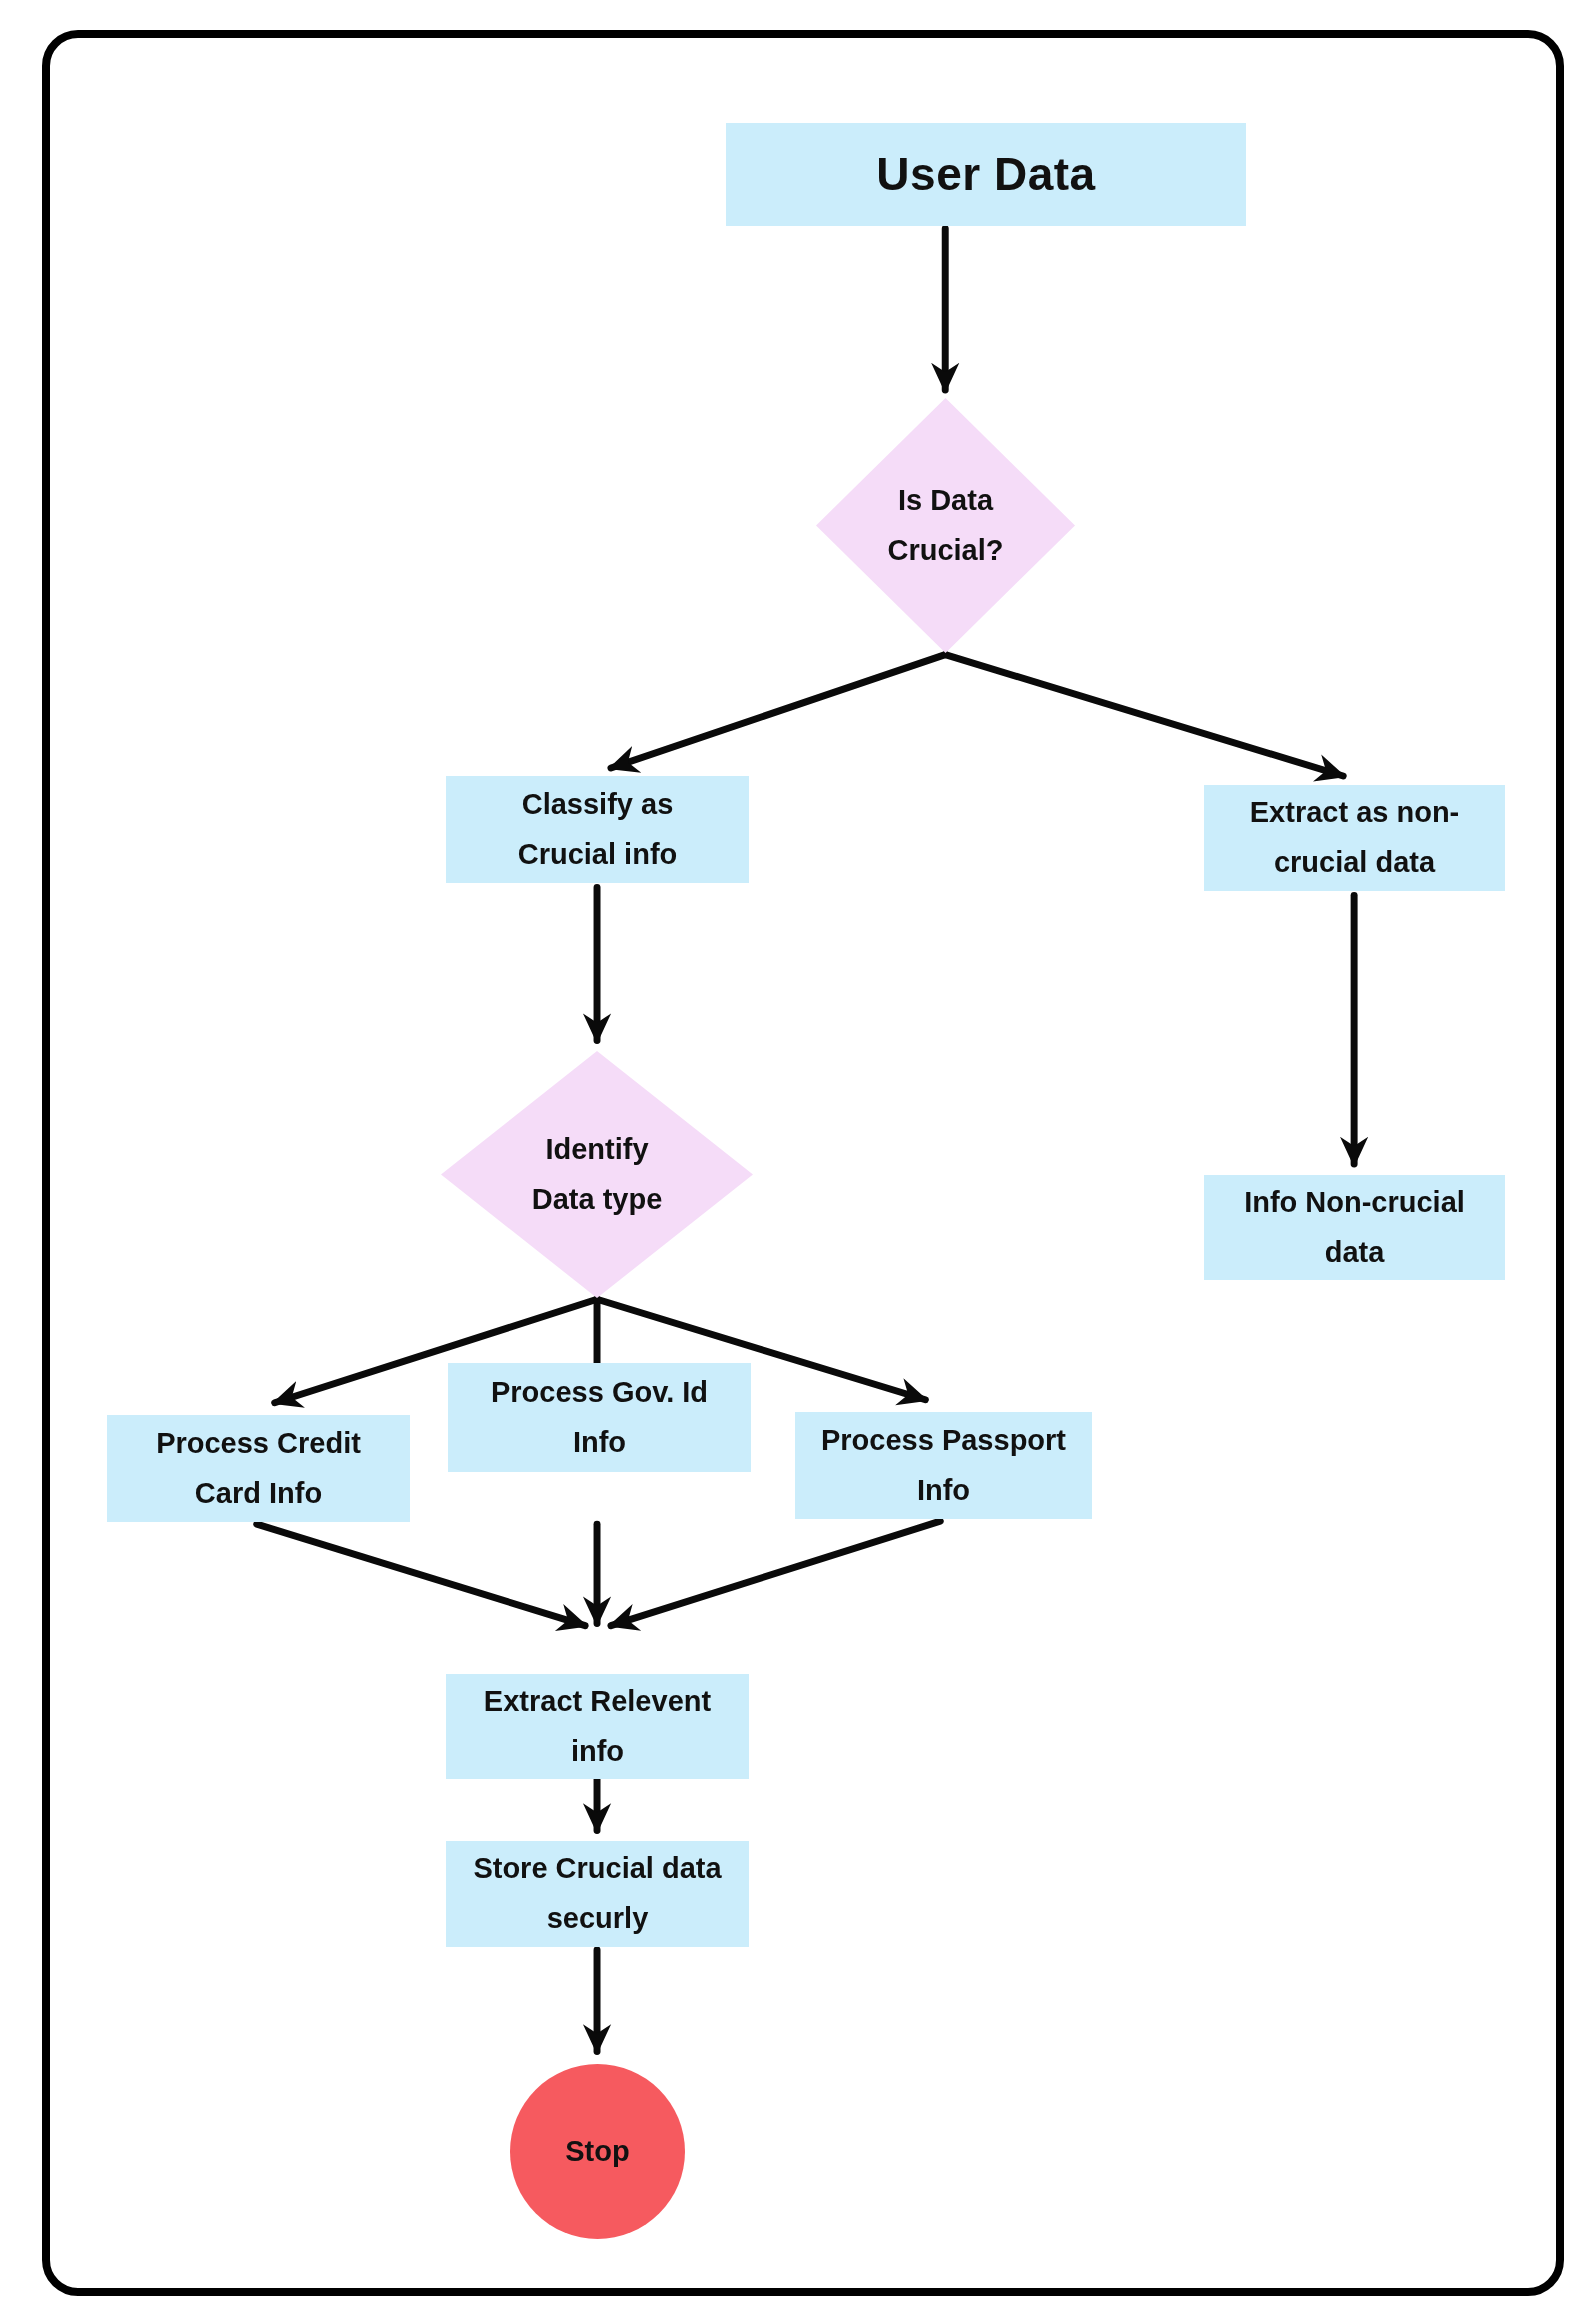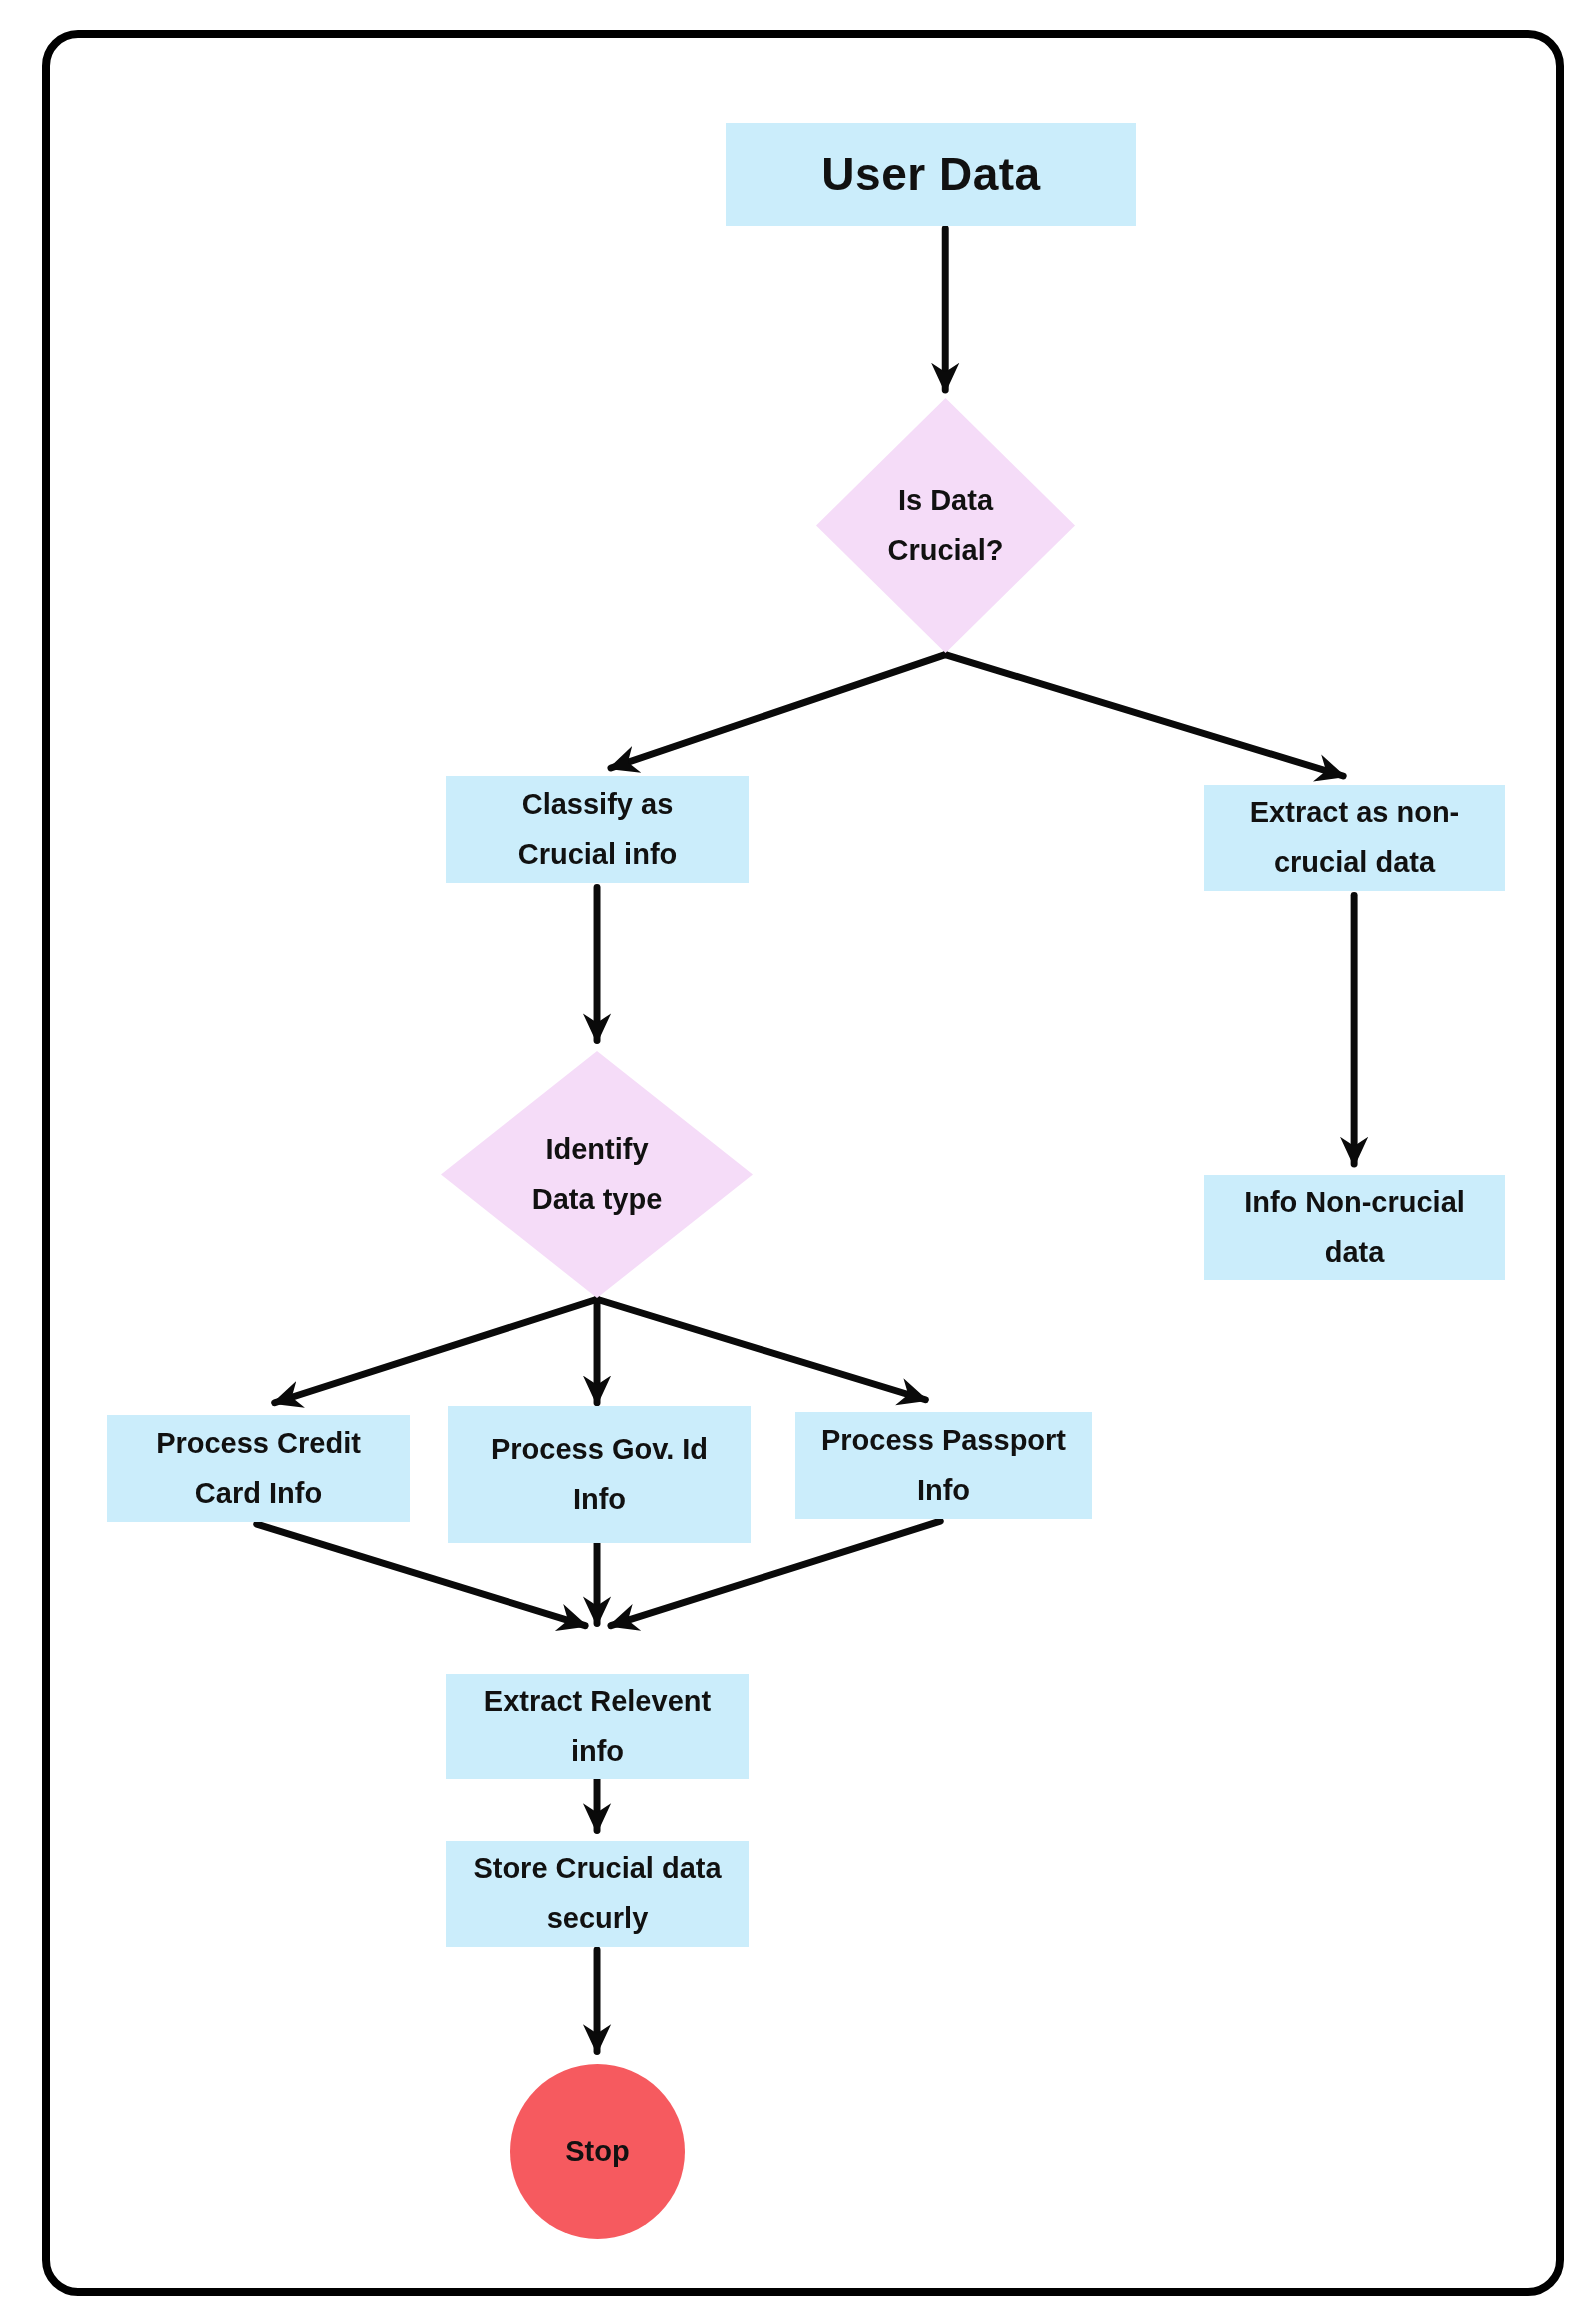--- a/index.html
+++ b/index.html
@@ -43,28 +43,28 @@
     clip-path:polygon(50% 0,100% 50%,50% 100%,0 50%);
     line-height:1.72;
   }
   .terminator{
     background:var(--stop-fill);
     border-radius:50%;
   }
   .title-node{font-size:46px;letter-spacing:0.5px;}
 
   
-  #n-user-data{left:726px;top:123px;width:410px;height:103px;}
+  #n-user-data{left:726px;top:123px;width:520px;height:103px;}
   #n-is-data-crucial{left:816px;top:398px;width:259px;height:255px;}
   #n-classify-crucial{left:446px;top:776px;width:303px;height:107px;}
   #n-classify-non-crucial{left:1204px;top:785px;width:301px;height:106px;}
   #n-identify-data-type{left:441px;top:1051px;width:312px;height:247px;}
   #n-store-non-crucial{left:1204px;top:1175px;width:301px;height:105px;}
   #n-process-credit-card{left:107px;top:1415px;width:303px;height:107px;}
-  #n-process-gov-id{left:448px;top:1406px;width:303px;height:137px;}
+  #n-process-gov-id{left:448px;top:1363px;width:303px;height:109px;}
   #n-process-passport{left:795px;top:1412px;width:297px;height:107px;}
   #n-extract-relevant{left:446px;top:1634px;width:303px;height:105px;margin-top:40px;}
   #n-store-crucial{left:446px;top:1841px;width:303px;height:106px;}
   #n-stop{left:510px;top:2064px;width:175px;height:175px;}
 </style>
 </head>
 <body>
 
 <div class="canvas">
 

